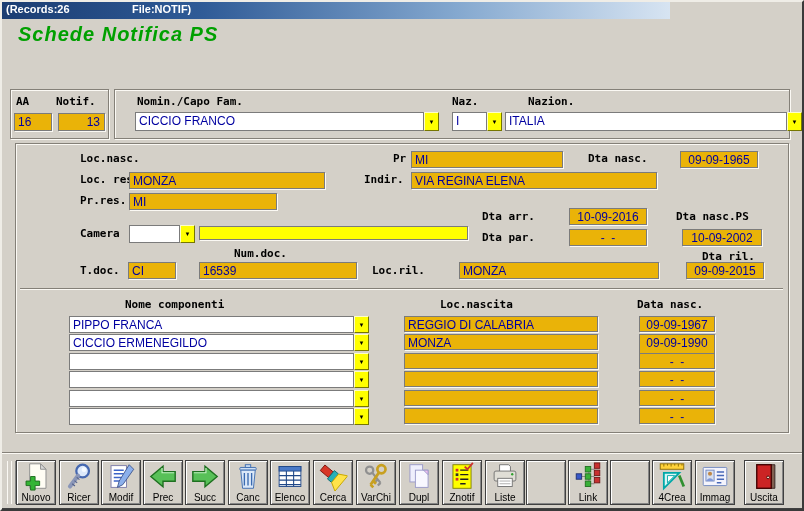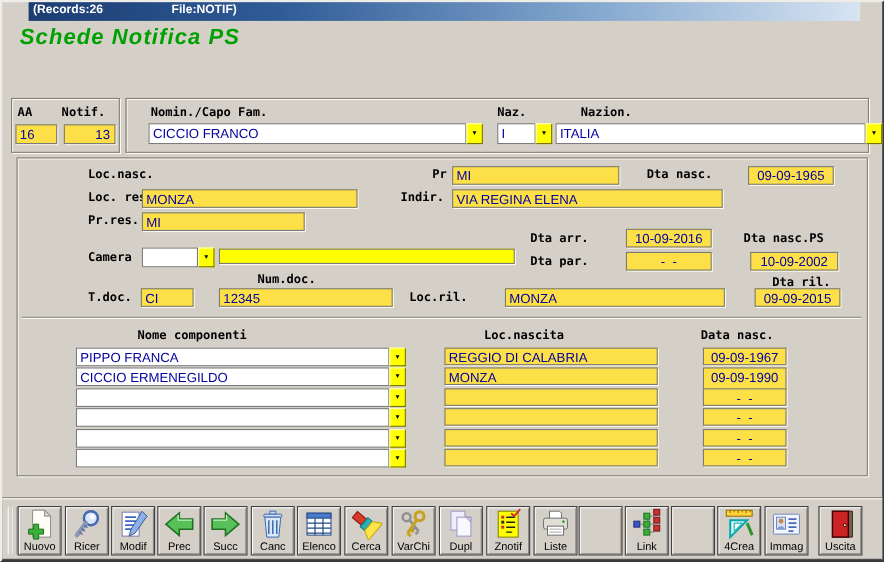--- a/index.html
+++ b/index.html
@@ -1,28 +1,28 @@
 <!DOCTYPE html>
 <html><head>
 <meta charset="utf-8">
 <style>
   html,body{margin:0;padding:0;}
   body{width:804px;height:511px;overflow:hidden;background:#808080;font-family:"Liberation Sans",sans-serif;}
   .window{position:absolute;left:0;top:0;width:804px;height:511px;background:#d4d0c8;
           border:2px solid;border-color:#efede7 #3a3a3a #3a3a3a #efede7;box-sizing:border-box;}
-  .titlebar{position:absolute;left:0;top:0;width:756px;height:17px;
-            background:linear-gradient(90deg,#1b3d72 0%,#2f5b97 30%,#84a8cf 68%,#d7e4f2 100%);margin-left:24px;}
+  .titlebar{position:absolute;left:0;top:0;width:668px;height:17px;
+            background:linear-gradient(90deg,#1b3d72 0%,#2f5b97 30%,#84a8cf 68%,#d7e4f2 100%);}
   .titlebar span{position:absolute;top:1px;color:#ffffff;font-weight:bold;font-size:11px;white-space:pre;}
   .heading{position:absolute;left:16px;top:21px;font-style:italic;font-weight:bold;font-size:20px;
            color:#00a000;letter-spacing:1px;white-space:pre;}
   .lbl{position:absolute;font-family:"DejaVu Sans Mono",monospace;font-weight:bold;font-size:11px;
        color:#000;white-space:pre;line-height:11px;text-align:center;}
   .groupbox{position:absolute;border:1px solid #848078;box-shadow:1px 1px 0 #fbf9f4, inset 1px 1px 0 #fbf9f4;
             box-sizing:border-box;background:transparent;}
-  .field{position:absolute;background:#fde047;border:1px solid #7b7b7b;box-shadow:1px 1px 0 #fbf9f4;
+  .field{position:absolute;background:#eab308;border:1px solid #7b7b7b;box-shadow:1px 1px 0 #fbf9f4;
          color:#0000a0;font-size:12px;line-height:14px;padding:1px 3px 0;white-space:pre;overflow:hidden;
          height:17px;box-sizing:border-box;}
   .date{text-align:center;padding:1px 0 0;}
   .num{text-align:right;padding-right:4px;}
   .yellowbar{background:#ffff00;}
   .combo{position:absolute;display:flex;box-sizing:border-box;}
   .combo-text{flex:1;background:#fff;border:1px solid #7b7b7b;color:#0000a0;font-size:12px;line-height:14px;
               padding:1px 3px 0;white-space:pre;overflow:hidden;box-sizing:border-box;}
   .combo-arrow{width:15px;background:#ffff00;border:1px solid;border-color:#fdfdc8 #767600 #767600 #fdfdc8;
                display:flex;align-items:center;justify-content:center;font-size:6px;color:#000;
@@ -103,21 +103,21 @@
   <div class="field date" style="left:567px;top:206px;width:78px">10-09-2016</div>
   <span class="lbl" style="left:480px;top:230px">Dta par.</span>
   <div class="field date" style="left:567px;top:227px;width:78px">-  -</div>
 
   <span class="lbl" style="left:674px;top:209px">Dta nasc.PS</span>
   <div class="field date" style="left:680px;top:227px;width:80px">10-09-2002</div>
 
   <span class="lbl" style="left:232px;top:246px">Num.doc.</span>
   <span class="lbl" style="left:78px;top:263px">T.doc.</span>
   <div class="field" style="left:126px;top:260px;width:48px">CI</div>
-  <div class="field" style="left:197px;top:260px;width:158px">12345</div>
+  <div class="field" style="left:197px;top:260px;width:158px">16539</div>
   <span class="lbl" style="left:370px;top:263px">Loc.ril.</span>
   <div class="field" style="left:457px;top:260px;width:200px">MONZA</div>
   <span class="lbl" style="left:700px;top:249px">Dta ril.</span>
   <div class="field date" style="left:684px;top:260px;width:78px">09-09-2015</div>
 
   <div class="separator" style="left:18px;top:286px;width:763px"></div>
 
   <span class="lbl" style="left:123px;top:297px">Nome componenti</span>
   <span class="lbl" style="left:438px;top:297px">Loc.nascita</span>
   <span class="lbl" style="left:635px;top:297px">Data nasc.</span>

